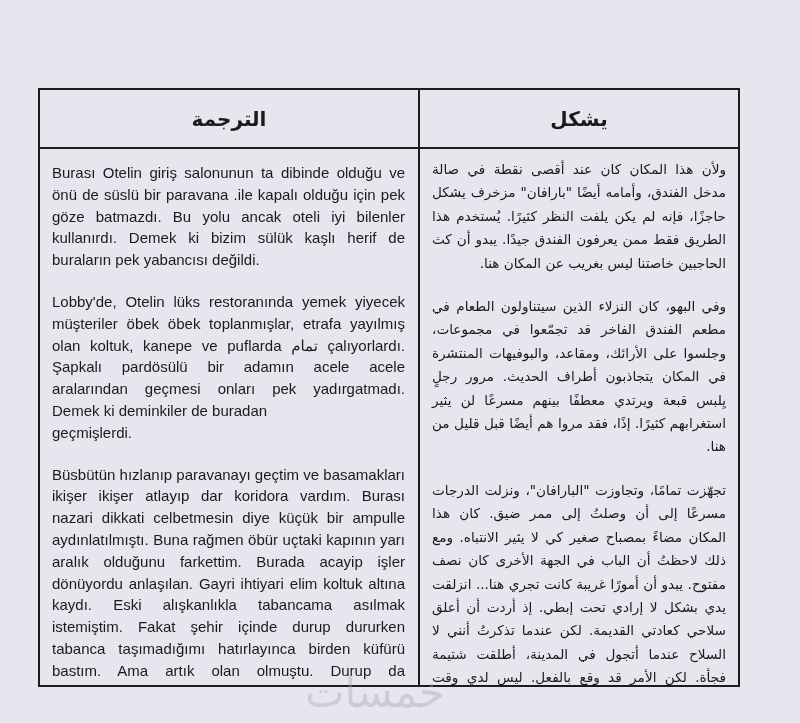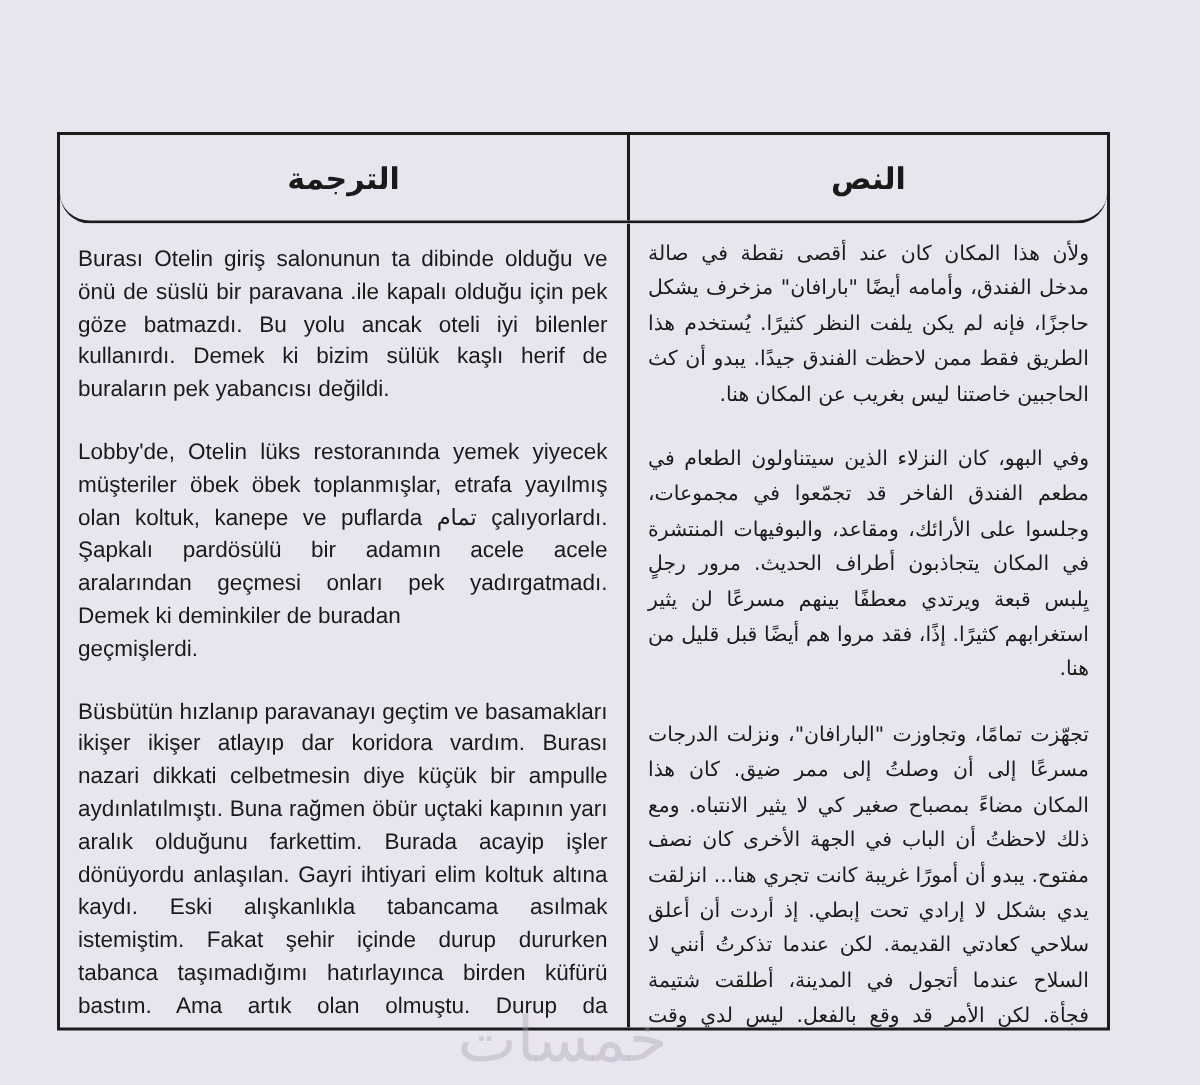--- a/index.html
+++ b/index.html
@@ -22,21 +22,20 @@
     box-sizing: border-box;
     display: flex;
     flex-direction: column;
     background: #e9e5ef;
   }
   .header-row {
     display: flex;
     height: 57px;
     flex: none;
     border-bottom: 2px solid #1c1c1c;
-    border-radius: 20px;
   }
   .body-row {
     display: flex;
     flex: 1;
     overflow: hidden;
   }
   .col-translation {
     width: 380px;
     flex: none;
     box-sizing: border-box;
@@ -86,34 +85,34 @@
     user-select: none;
   }
 </style>
 </head>
 <body>
 
 <div class="doc-table">
 
   <div class="header-row">
     <div class="header-cell col-translation">الترجمة</div>
-    <div class="header-cell col-source">النص</div>
+    <div class="header-cell col-source">يشكل</div>
   </div>
 
   <div class="body-row">
 
     <div class="text-cell cell-translation col-translation">
       <p>Burası Otelin giriş salonunun ta dibinde olduğu ve önü de süslü bir paravana .ile kapalı olduğu için pek göze batmazdı. Bu yolu ancak oteli iyi bilenler kullanırdı. Demek ki bizim sülük kaşlı herif de buraların pek yabancısı değildi.</p>
       <p>Lobby'de, Otelin lüks restoranında yemek yiyecek müşteriler öbek öbek toplanmışlar, etrafa yayılmış olan koltuk, kanepe ve puflarda تمام çalıyorlardı. Şapkalı pardösülü bir adamın acele acele aralarından geçmesi onları pek yadırgatmadı. Demek ki deminkiler de buradan
 geçmişlerdi.</p>
       <p>Büsbütün hızlanıp paravanayı geçtim ve basamakları ikişer ikişer atlayıp dar koridora vardım.  Burası nazari dikkati celbetmesin diye küçük bir ampulle aydınlatılmıştı. Buna rağmen öbür uçtaki kapının yarı aralık olduğunu farkettim. Burada acayip işler dönüyordu anlaşılan. Gayri ihtiyari elim koltuk altına kaydı. Eski alışkanlıkla tabancama asılmak istemiştim. Fakat şehir içinde durup dururken tabanca taşımadığımı hatırlayınca birden küfürü bastım. Ama artık olan olmuştu. Durup da bekleyecek vaktim yoktu. Ya karnı ya sırtı deyip dışarı fırladım.</p>
     </div>
 
     <div class="text-cell cell-source col-source">
-      <p>ولأن هذا المكان كان عند أقصى نقطة في صالة مدخل الفندق، وأمامه أيضًا "بارافان" مزخرف يشكل حاجزًا، فإنه لم يكن يلفت النظر كثيرًا. يُستخدم هذا الطريق فقط ممن لاحظت الفندق جيدًا. يبدو أن كث الحاجبين خاصتنا ليس بغريب عن المكان هنا.</p>
+      <p>ولأن هذا المكان كان عند أقصى نقطة في صالة مدخل الفندق، وأمامه أيضًا "بارافان" مزخرف يشكل حاجزًا، فإنه لم يكن يلفت النظر كثيرًا. يُستخدم هذا الطريق فقط ممن يعرفون الفندق جيدًا. يبدو أن كث الحاجبين خاصتنا ليس بغريب عن المكان هنا.</p>
       <p>وفي البهو، كان النزلاء الذين سيتناولون الطعام في مطعم الفندق الفاخر قد تجمّعوا في مجموعات، وجلسوا على الأرائك، ومقاعد، والبوفيهات المنتشرة في المكان يتجاذبون أطراف الحديث. مرور رجلٍ يِلبس قبعة ويرتدي معطفًا بينهم مسرعًا لن يثير استغرابهم كثيرًا. إذًا، فقد مروا هم أيضًا قبل قليل من هنا.</p>
       <p>تجهّزت تمامًا، وتجاوزت "البارافان"، ونزلت الدرجات مسرعًا إلى أن وصلتُ إلى ممر ضيق. كان هذا المكان مضاءً بمصباح صغير كي لا يثير الانتباه. ومع ذلك لاحظتُ أن الباب في الجهة الأخرى كان نصف مفتوح. يبدو أن أمورًا غريبة كانت تجري هنا... انزلقت يدي بشكل لا إرادي تحت إبطي. إذ أردت أن أعلق سلاحي كعادتي القديمة. لكن عندما تذكرتُ أنني لا السلاح عندما أتجول في المدينة، أطلقت شتيمة فجأة. لكن الأمر قد وقع بالفعل. ليس لدي وقت للوقوف أو الانتظار. فانطلقت إلى الخارج قائلًا "ليحدث ما يحدث".</p>
     </div>
 
   </div>
 </div>
 
 <div class="watermark">خمسات</div>
 
 </body></html>

